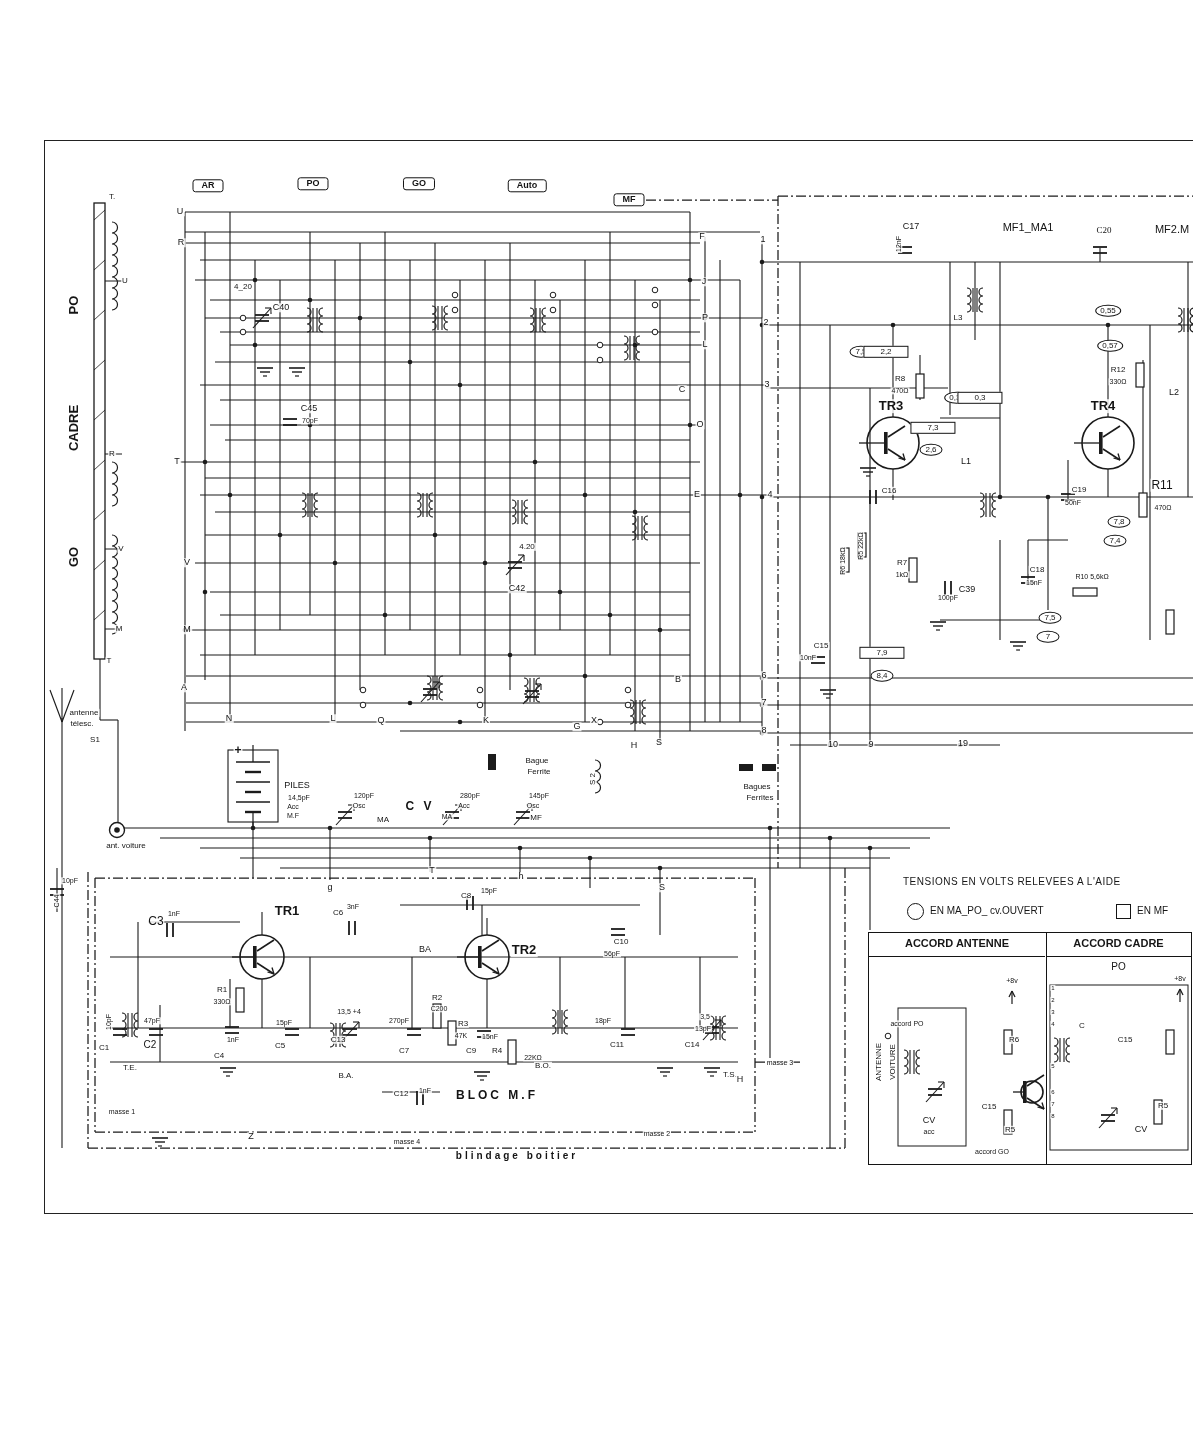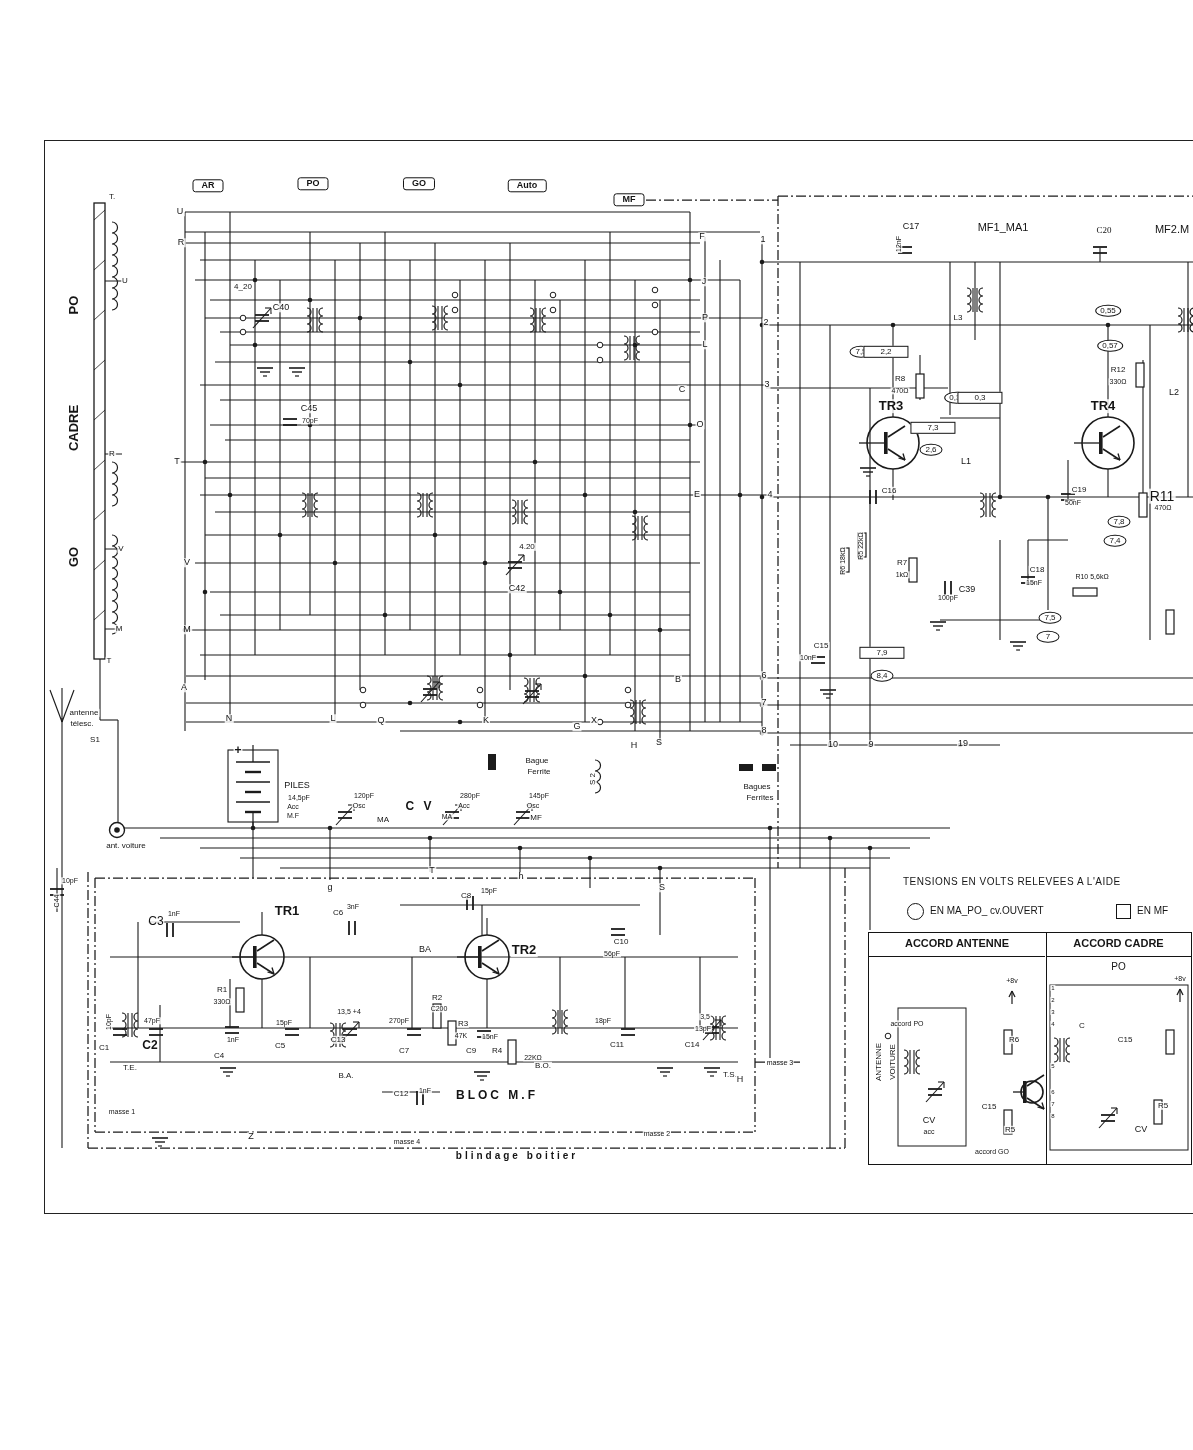--- a/index.html
+++ b/index.html
@@ -639,21 +639,21 @@
     <div class="lbl" style="left: 539px; top: 796px; font-size: 7px;">145pF</div>
     <div class="lbl" style="left: 533px; top: 806px; font-size: 7px;">Osc</div>
     <div class="lbl" style="left: 536px; top: 818px; font-size: 8px;">MF</div>
     <div class="lbl" style="left: 537px; top: 761px; font-size: 8px;">Bague</div>
     <div class="lbl" style="left: 539px; top: 772px; font-size: 8px;">Ferrite</div>
     <div class="lbl" style="left: 593px; top: 779px; font-size: 8px; transform: translate(-50%, -50%) rotate(-90deg);">S 2</div>
     <div class="lbl" style="left: 757px; top: 787px; font-size: 8px;">Bagues</div>
     <div class="lbl" style="left: 760px; top: 798px; font-size: 8px;">Ferrites</div>
     <div class="lbl" style="left: 911px; top: 227px; font-size: 9px;">C17</div>
     <div class="lbl" style="left: 899px; top: 244px; font-size: 7px; transform: translate(-50%, -50%) rotate(-90deg);">12nF</div>
-    <div class="lbl" style="left: 1003px; top: 228px; font-size: 11px;">MF1_MA1</div>
+    <div class="lbl" style="left: 1028px; top: 228px; font-size: 11px;">MF1_MA1</div>
     <div class="lbl" style="left: 1104px; top: 231px; font-size: 9px; font-family: Liberation Serif, serif;">C20</div>
     <div class="lbl" style="left: 1172px; top: 230px; font-size: 11px;">MF2.M</div>
     <div class="lbl" style="left: 958px; top: 318px; font-size: 8px;">L3</div>
     <div class="lbl" style="left: 966px; top: 462px; font-size: 9px;">L1</div>
     <div class="lbl" style="left: 1174px; top: 393px; font-size: 9px;">L2</div>
     <div class="lbl bold" style="left: 891px; top: 406px; font-size: 13px;">TR3</div>
     <div class="lbl bold" style="left: 1103px; top: 406px; font-size: 13px;">TR4</div>
     <div class="lbl bold" style="left: 287px; top: 911px; font-size: 13px;">TR1</div>
     <div class="lbl bold" style="left: 524px; top: 950px; font-size: 13px;">TR2</div>
     <div class="lbl" style="left: 900px; top: 379px; font-size: 8px;">R8</div>
@@ -666,21 +666,21 @@
     <div class="lbl" style="left: 902px; top: 563px; font-size: 8px;">R7</div>
     <div class="lbl" style="left: 902px; top: 575px; font-size: 7px;">1kΩ</div>
     <div class="lbl" style="left: 967px; top: 590px; font-size: 9px;">C39</div>
     <div class="lbl" style="left: 948px; top: 598px; font-size: 7px;">100pF</div>
     <div class="lbl" style="left: 821px; top: 646px; font-size: 8px;">C15</div>
     <div class="lbl" style="left: 808px; top: 658px; font-size: 7px;">10nF</div>
     <div class="lbl" style="left: 1037px; top: 570px; font-size: 8px;">C18</div>
     <div class="lbl" style="left: 1034px; top: 583px; font-size: 7px;">15nF</div>
     <div class="lbl" style="left: 1079px; top: 490px; font-size: 8px;">C19</div>
     <div class="lbl" style="left: 1073px; top: 503px; font-size: 7px;">50nF</div>
-    <div class="lbl" style="left: 1162px; top: 496px; font-size: 14px;">R11</div>
+    <div class="lbl" style="left: 1162px; top: 485px; font-size: 12px;">R11</div>
     <div class="lbl" style="left: 1163px; top: 508px; font-size: 7px;">470Ω</div>
     <div class="lbl" style="left: 1092px; top: 577px; font-size: 7px;">R10 5,6kΩ</div>
     <div class="lbl circ" style="left: 861px; top: 352px; font-size: 8px;">7,5</div>
     <div class="lbl sq" style="left: 886px; top: 352px; font-size: 8px;">2,2</div>
     <div class="lbl circ" style="left: 957px; top: 398px; font-size: 8px;">0,31</div>
     <div class="lbl sq" style="left: 980px; top: 398px; font-size: 8px;">0,3</div>
     <div class="lbl sq" style="left: 933px; top: 428px; font-size: 8px;">7,3</div>
     <div class="lbl circ" style="left: 931px; top: 450px; font-size: 8px;">2,6</div>
     <div class="lbl circ" style="left: 1108px; top: 311px; font-size: 8px;">0,55</div>
     <div class="lbl circ" style="left: 1110px; top: 346px; font-size: 8px;">0,57</div>
@@ -707,21 +707,21 @@
     <div class="lbl" style="left: 466px; top: 896px; font-size: 8px;">C8</div>
     <div class="lbl" style="left: 489px; top: 891px; font-size: 7px;">15pF</div>
     <div class="lbl" style="left: 425px; top: 950px; font-size: 9px;">BA</div>
     <div class="lbl" style="left: 621px; top: 942px; font-size: 8px;">C10</div>
     <div class="lbl" style="left: 612px; top: 954px; font-size: 7px;">56pF</div>
     <div class="lbl" style="left: 222px; top: 990px; font-size: 8px;">R1</div>
     <div class="lbl" style="left: 222px; top: 1002px; font-size: 7px;">330Ω</div>
     <div class="lbl" style="left: 109px; top: 1022px; font-size: 7px; transform: translate(-50%, -50%) rotate(-90deg);">10pF</div>
     <div class="lbl" style="left: 104px; top: 1048px; font-size: 8px;">C1</div>
     <div class="lbl" style="left: 152px; top: 1021px; font-size: 7px;">47pF</div>
-    <div class="lbl" style="left: 150px; top: 1045px; font-size: 12px; font-weight: bold;">C2</div>
+    <div class="lbl" style="left: 150px; top: 1045px; font-size: 10px;">C2</div>
     <div class="lbl" style="left: 219px; top: 1056px; font-size: 8px;">C4</div>
     <div class="lbl" style="left: 233px; top: 1040px; font-size: 7px;">1nF</div>
     <div class="lbl" style="left: 284px; top: 1023px; font-size: 7px;">15pF</div>
     <div class="lbl" style="left: 280px; top: 1046px; font-size: 8px;">C5</div>
     <div class="lbl" style="left: 349px; top: 1012px; font-size: 7px;">13,5 +4</div>
     <div class="lbl" style="left: 338px; top: 1040px; font-size: 8px;">C13</div>
     <div class="lbl" style="left: 399px; top: 1021px; font-size: 7px;">270pF</div>
     <div class="lbl" style="left: 404px; top: 1045px; font-size: 8px; margin-top: 6px;">C7</div>
     <div class="lbl" style="left: 437px; top: 998px; font-size: 8px;">R2</div>
     <div class="lbl" style="left: 439px; top: 1009px; font-size: 7px;">C200</div>

